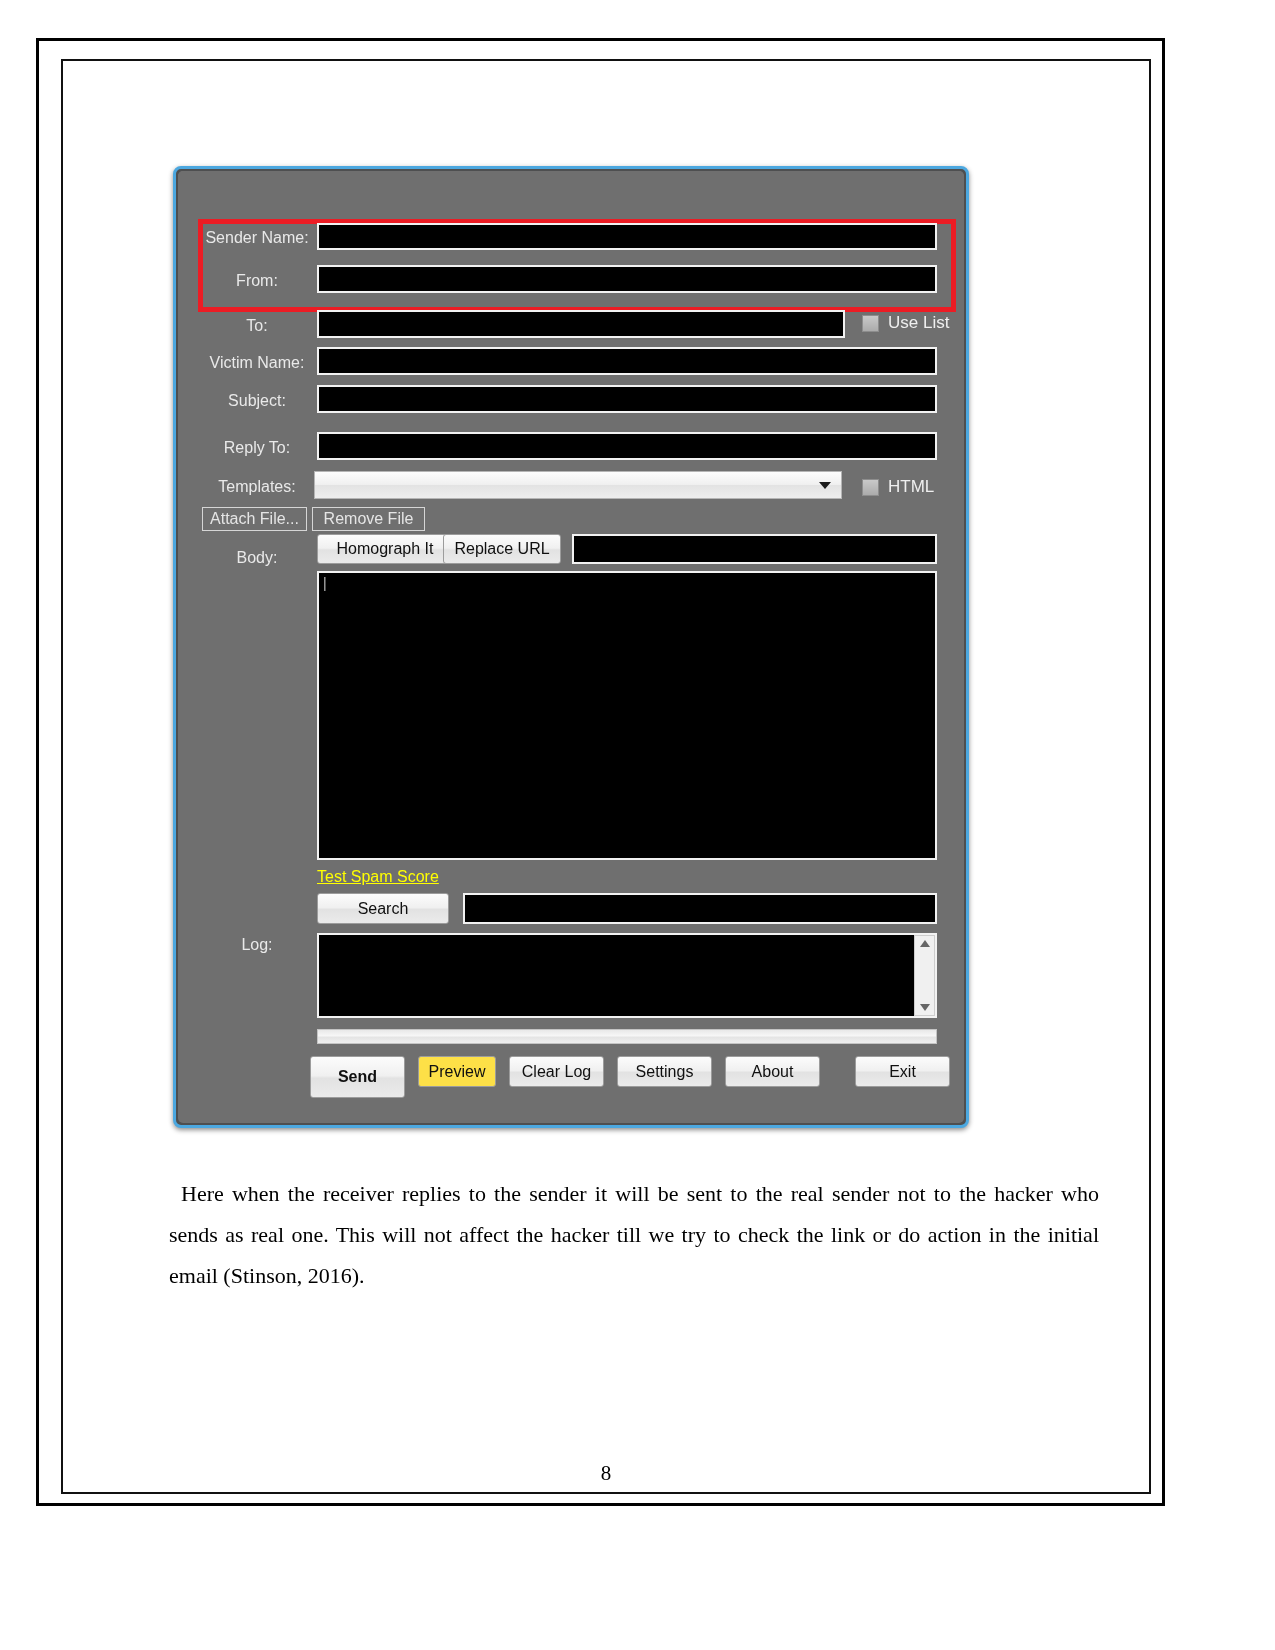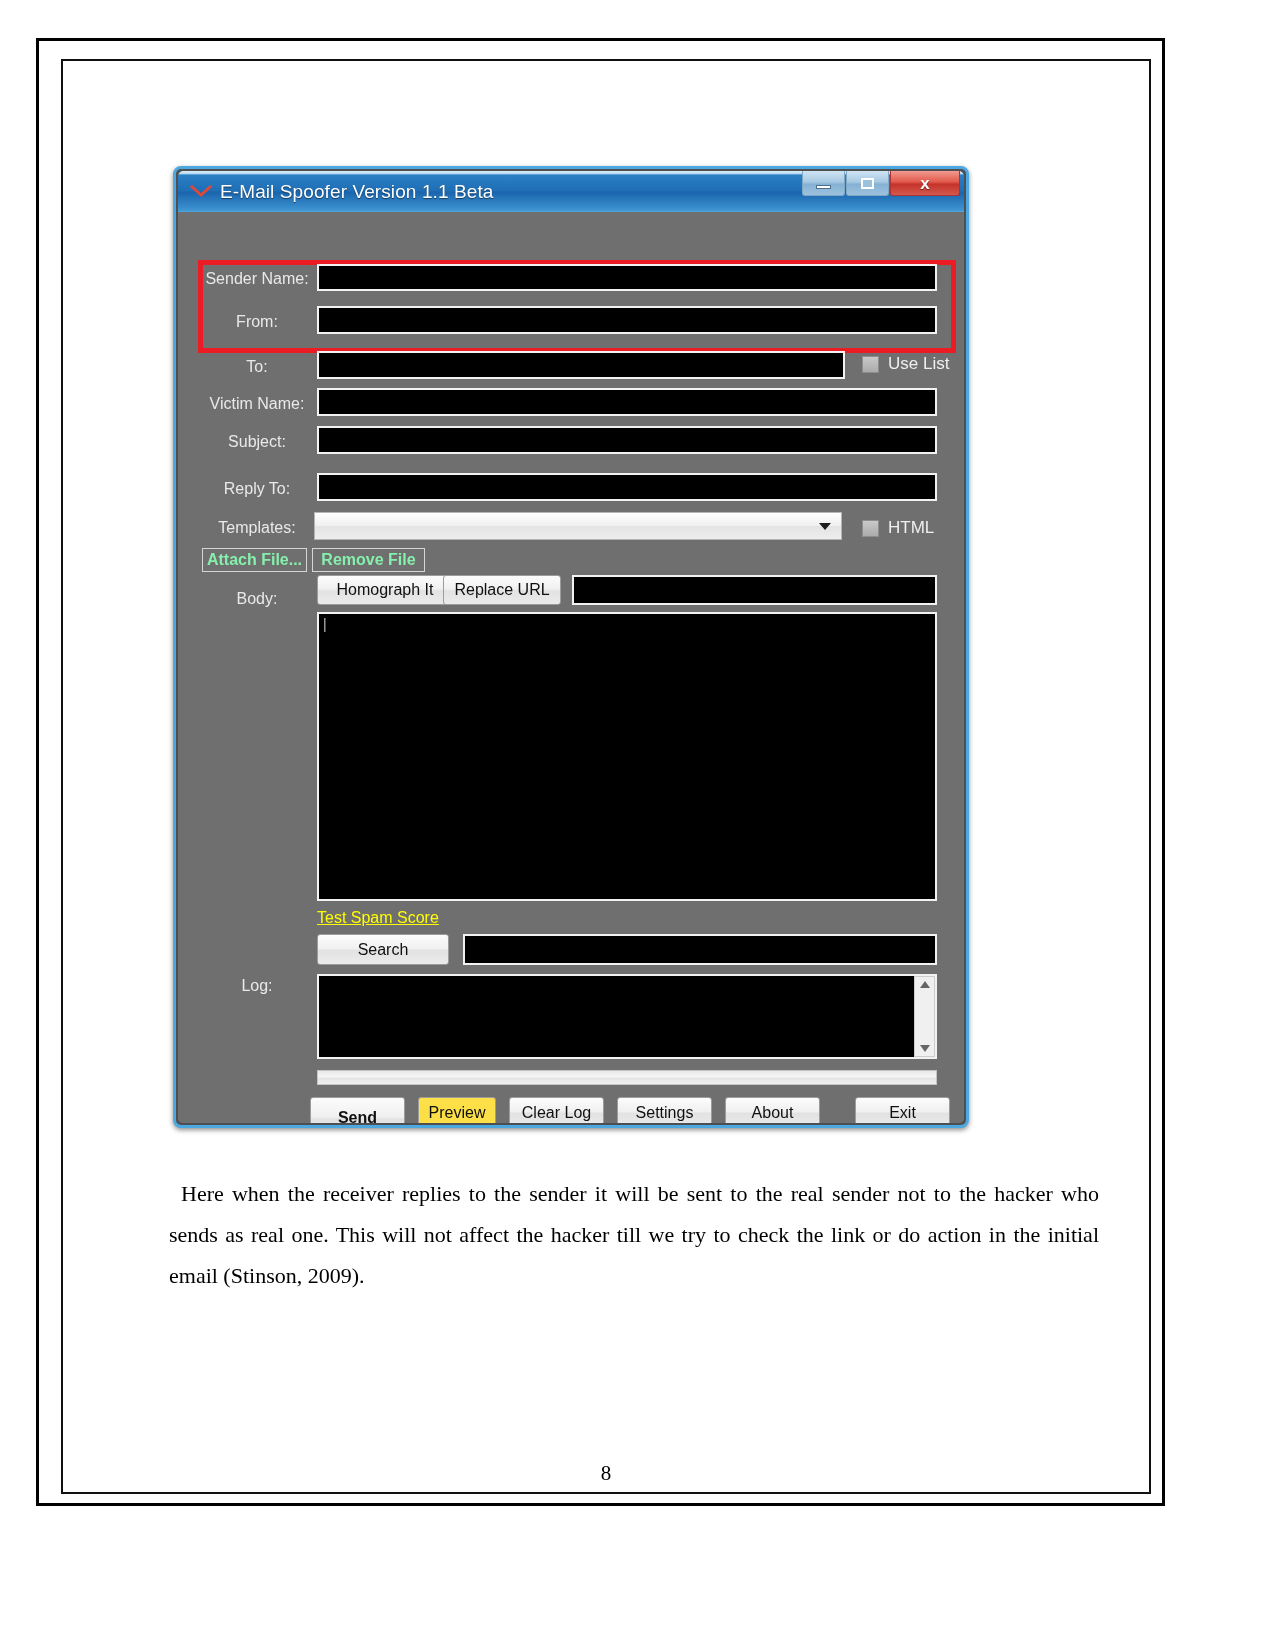--- a/index.html
+++ b/index.html
@@ -220,22 +220,21 @@
     display: flex;
     align-items: center;
     justify-content: center;
     box-sizing: border-box;
     white-space: nowrap;
   }
   .btn.flat {
     background: #6f6f6f;
     border: 1px solid #d6d6d6;
     border-radius: 0;
-    color: #86efac;
-    font-weight: bold;
+    color: #e5e5e5;
   }
 
   .link {
     color: #ffff00;
     font-family: "Liberation Sans", sans-serif;
     font-size: 16px;
     text-decoration: underline;
     white-space: nowrap;
   }
 
@@ -297,40 +296,20 @@
 </head>
 <body>
 
 <div class="page-outer-border">
   <div class="page-inner-border">
     <div class="page-content">
 
       <div class="app-window">
         <div class="app-window-inner">
 
-          <div class="titlebar">
-            <span class="titlebar-icon">
-              <svg width="22" height="16" viewBox="0 0 22 16">
-                <path d="M1 2 L11 11 L21 2" fill="none" stroke="#d94a3d" stroke-width="3"></path>
-                <path d="M1 2 L1 3 M21 2 L21 3" stroke="#d94a3d" stroke-width="2"></path>
-              </svg>
-            </span>
-            <span class="titlebar-title">E-Mail Spoofer Version 1.1 Beta</span>
-            <div class="window-controls">
-              <div class="win-btn">
-                <span class="glyph-min"></span>
-              </div>
-              <div class="win-btn">
-                <span class="glyph-max"></span>
-              </div>
-              <div class="win-btn close">
-                <span class="glyph-close">x</span>
-              </div>
-            </div>
-          </div>
 
           <div class="form-body">
 
             <div class="red-box"></div>
 
             <div class="lbl label-col" style="top:58px;">Sender Name:</div>
             <div class="blackfield" style="position:absolute; left:139px; top:52px; width:620px; height:27px;"></div>
 
             <div class="lbl label-col" style="top:101px;">From:</div>
             <div class="blackfield" style="position:absolute; left:139px; top:94px; width:620px; height:28px;"></div>
@@ -392,19 +371,19 @@
               <div class="btn" style="width:95px; height:31px;">Clear Log</div>
               <div class="btn" style="width:95px; height:31px;">Settings</div>
               <div class="btn" style="width:95px; height:31px;">About</div>
               <div class="btn" style="width:95px; height:31px;margin-left:22px;">Exit</div>
             </div>
 
           </div>
         </div>
       </div>
 
-      <p class="prose">Here when the receiver replies to the sender it will be sent to the real sender not to the hacker who sends as real one. This will not affect the hacker till we try to check the link or do action in the initial email (Stinson, 2009).</p>
+      <p class="prose">Here when the receiver replies to the sender it will be sent to the real sender not to the hacker who sends as real one. This will not affect the hacker till we try to check the link or do action in the initial email (Stinson, 2016).</p>
 
       <div class="page-number">8</div>
 
     </div>
   </div>
 </div>
 
 </body></html>

